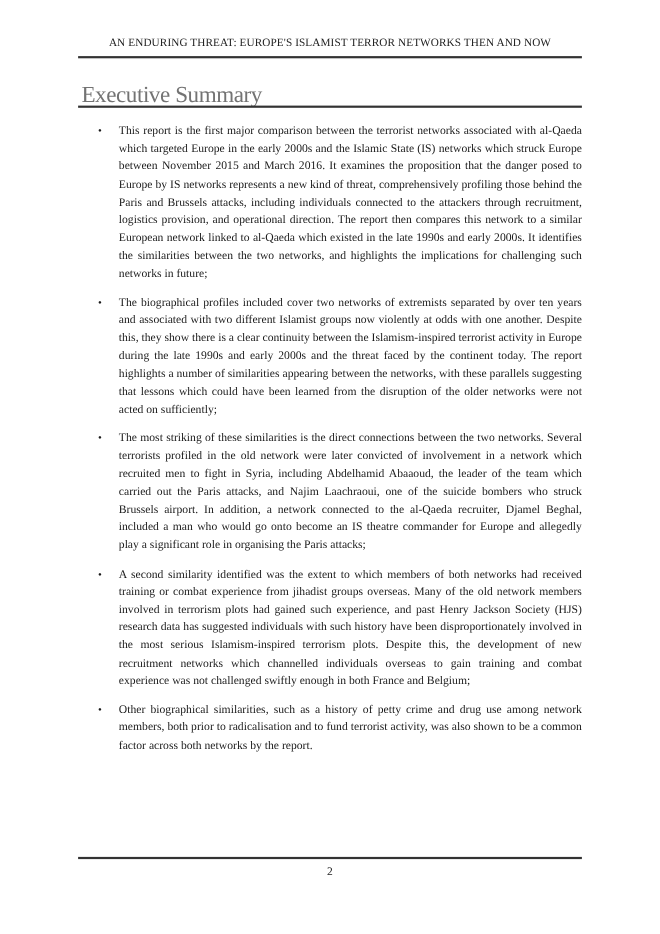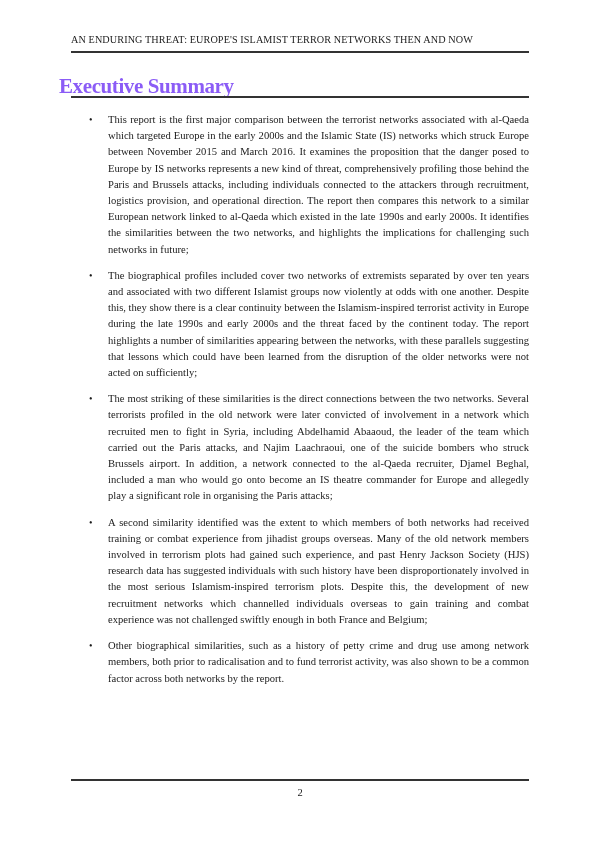--- a/index.html
+++ b/index.html
@@ -1,22 +1,22 @@
 <!DOCTYPE html>
 <html><head>
   <meta charset="utf-8">
   <style>
     html, body { margin: 0; padding: 0; background: #ffffff; }
     body { width: 600px; height: 849px; position: relative; overflow: hidden;
       font-family: "Liberation Serif", "DejaVu Serif", serif; color: #1a1a1a; }
     .running-header { position: absolute; left: 71px; top: 34px; width: 458px;
-      font-size: 10.2px; letter-spacing: 0.1px; color: #222; white-space: nowrap; }
+      text-align: center; font-size: 10.2px; letter-spacing: 0.1px; color: #222; white-space: nowrap; }
     .header-rule { position: absolute; left: 71px; top: 51px; width: 458px; height: 1.5px; background: #333; }
-    .heading { position: absolute; left: 59px; top: 74px; margin: 0;
-      font-size: 21px; font-weight: bold; letter-spacing: -0.4px; color: #8b5cf6; }
+    .heading { position: absolute; left: 74px; top: 74px; margin: 0;
+      font-size: 21px; font-weight: normal; letter-spacing: -0.4px; color: #737373; }
     .heading-rule { position: absolute; left: 71px; top: 96px; width: 458px; height: 1.5px; background: #333; }
     .summary-list { position: absolute; left: 71px; top: 112px; width: 458px; margin: 0; padding: 0; list-style: none; }
     .summary-item { position: relative; padding-left: 37px; margin-bottom: 10px;
       font-size: 10.6px; line-height: 16.2px; text-align: justify; color: #1a1a1a; }
     .bullet { position: absolute; left: 18px; top: 0; font-size: 10px; }
     .seg-italic { }
     .footer-rule { position: absolute; left: 71px; top: 779px; width: 458px; height: 1.5px; background: #333; }
     .page-number { position: absolute; left: 0; width: 600px; top: 787px; text-align: center; font-size: 10.5px; color: #222; }
   </style>
 </head>

